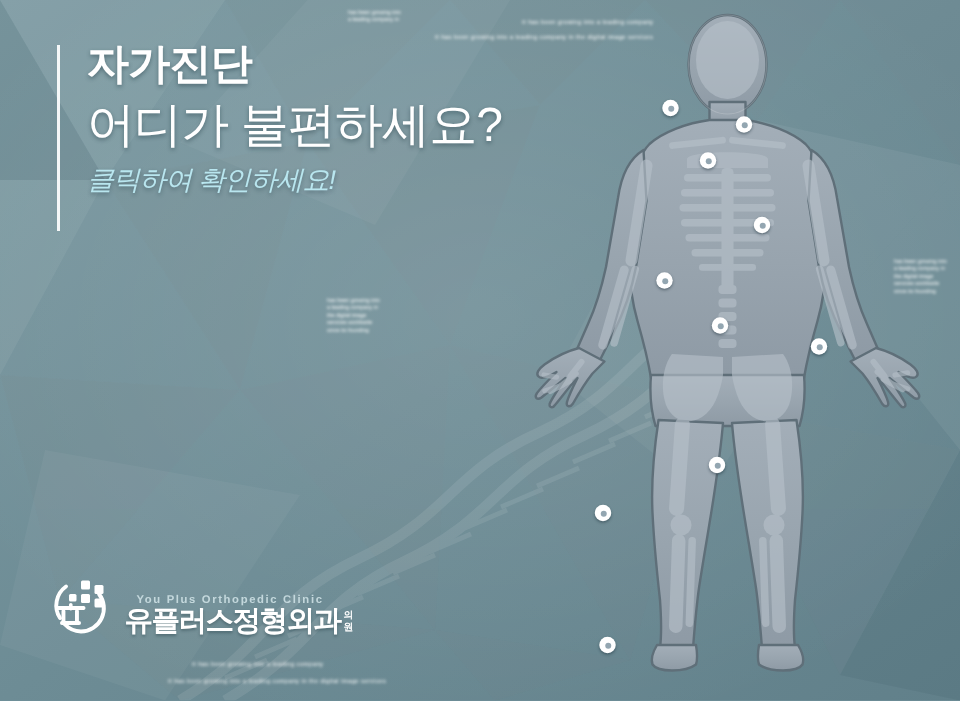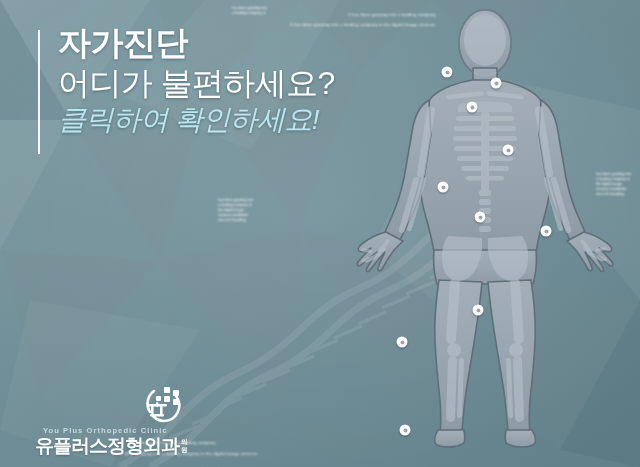--- a/index.html
+++ b/index.html
@@ -31,30 +31,30 @@
   
   #headline{position:absolute;left:38px;top:26px;width:300px;}
   #accent-bar{
     position:absolute;left:0;top:4px;width:2px;height:124px;
     background:rgba(255,255,255,.92);
   }
   .hl-line{
     margin:0;padding-left:20px;color:#ffffff;
     text-shadow:0 1px 3px rgba(20,45,55,.42);
   }
-  #hl1{font-size:33px;font-weight:bold;letter-spacing:-.5px;line-height:34px;}
+  #hl1{font-size:28px;font-weight:bold;letter-spacing:-.5px;line-height:34px;}
   #hl2{font-size:32px;font-weight:300;letter-spacing:-.6px;line-height:34px;margin-top:6px;}
   #hl3{
-    font-size:28px;font-weight:300;font-style:italic;letter-spacing:-.6px;
+    font-size:18px;font-weight:300;font-style:italic;letter-spacing:-.6px;
     line-height:32px;margin-top:4px;color:#b9e6ef;
     text-shadow:0 1px 3px rgba(20,45,55,.40);
   }
 
   
-  #logo{position:absolute;left:30px;top:382px;display:flex;align-items:flex-end;flex-direction:column;}
+  #logo{position:absolute;left:30px;top:382px;display:flex;align-items:flex-end;}
   #logo-mark{width:48px;height:44px;flex:none;}
   #logo-text{margin-left:5px;position:relative;padding-bottom:1px;}
   #logo-en{
     color:#cfe2e6;font-size:7.5px;letter-spacing:1.1px;
     margin:0 0 1px 8px;opacity:.88;font-weight:bold;
   }
   #logo-kr-row{display:flex;align-items:center;}
   #logo-kr{
     color:#ffffff;font-size:19px;font-weight:bold;letter-spacing:-1px;
     line-height:20px;text-shadow:0 1px 2px rgba(20,45,55,.35);

